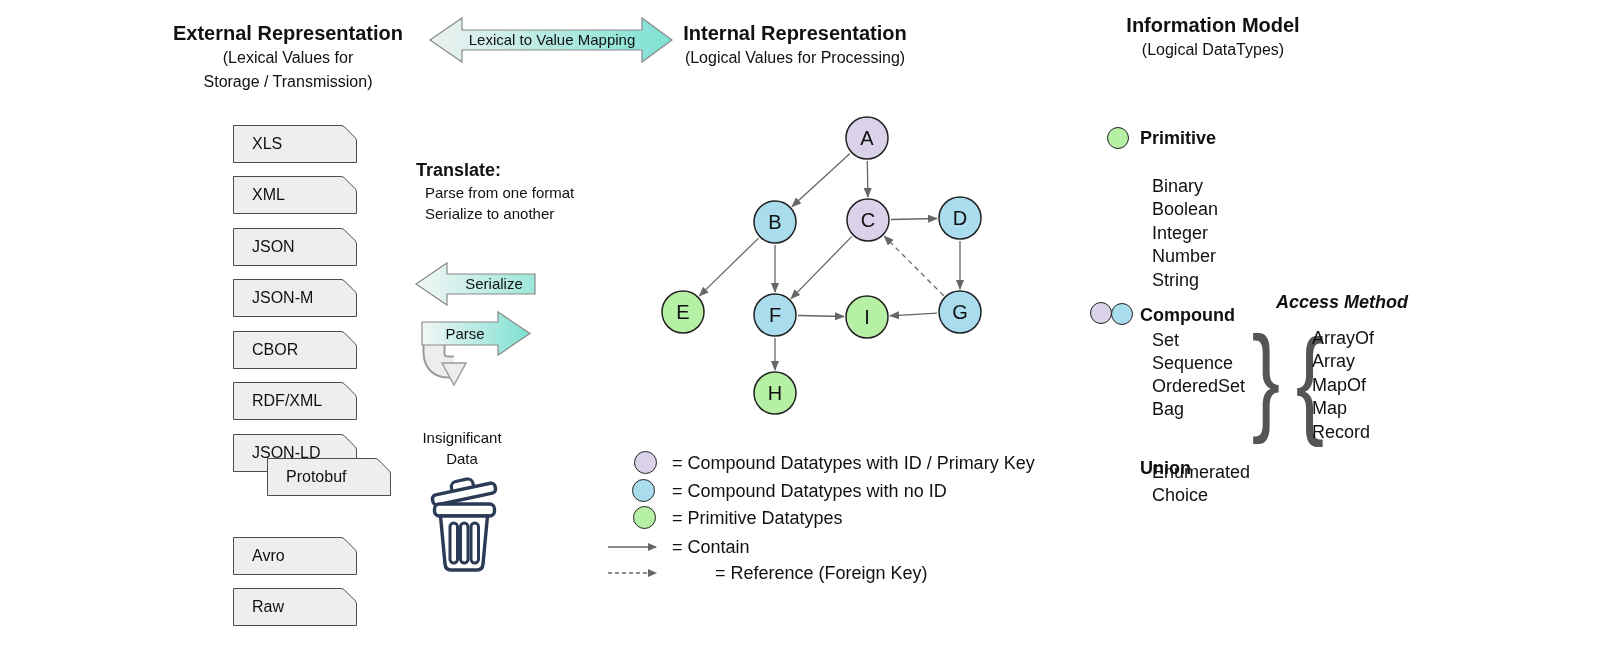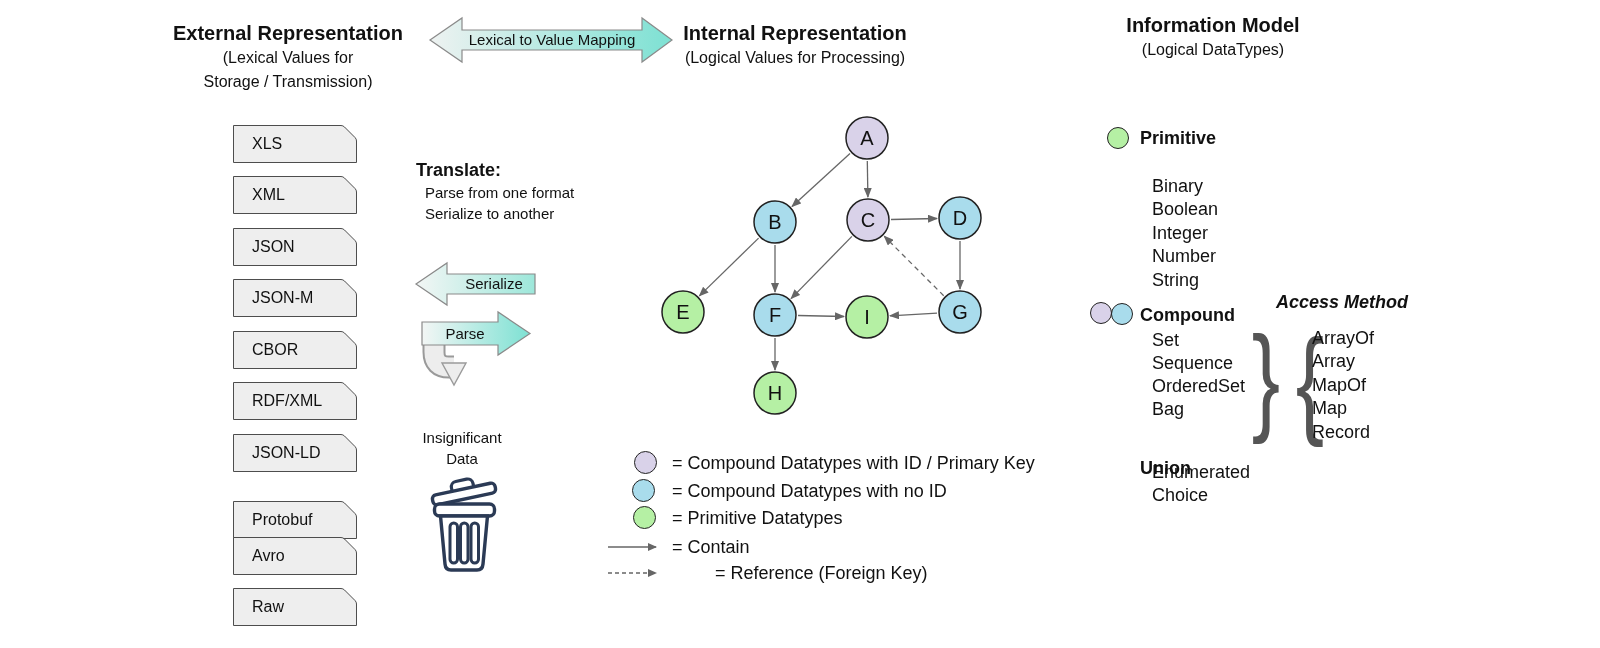--- a/index.html
+++ b/index.html
@@ -108,21 +108,21 @@
           <path class="tag-shape" d="M0.5,0.5 H108 Q110,0.5 111.5,2 L122,12.5 Q123.5,14 123.5,16 V37.5 H0.5 Z"></path>
         </svg>
       <span class="tag-label">RDF/XML</span>
     </div>
     <div class="tag" style="top:434px;">
       <svg width="124" height="38">
           <path class="tag-shape" d="M0.5,0.5 H108 Q110,0.5 111.5,2 L122,12.5 Q123.5,14 123.5,16 V37.5 H0.5 Z"></path>
         </svg>
       <span class="tag-label">JSON-LD</span>
     </div>
-    <div class="tag" style="top:501px;">
+    <div class="tag" style="top:458px;margin-left:34px;">
       <svg width="124" height="38">
           <path class="tag-shape" d="M0.5,0.5 H108 Q110,0.5 111.5,2 L122,12.5 Q123.5,14 123.5,16 V37.5 H0.5 Z"></path>
         </svg>
       <span class="tag-label">Protobuf</span>
     </div>
     <div class="tag" style="top:537px;">
       <svg width="124" height="38">
           <path class="tag-shape" d="M0.5,0.5 H108 Q110,0.5 111.5,2 L122,12.5 Q123.5,14 123.5,16 V37.5 H0.5 Z"></path>
         </svg>
       <span class="tag-label">Avro</span>

